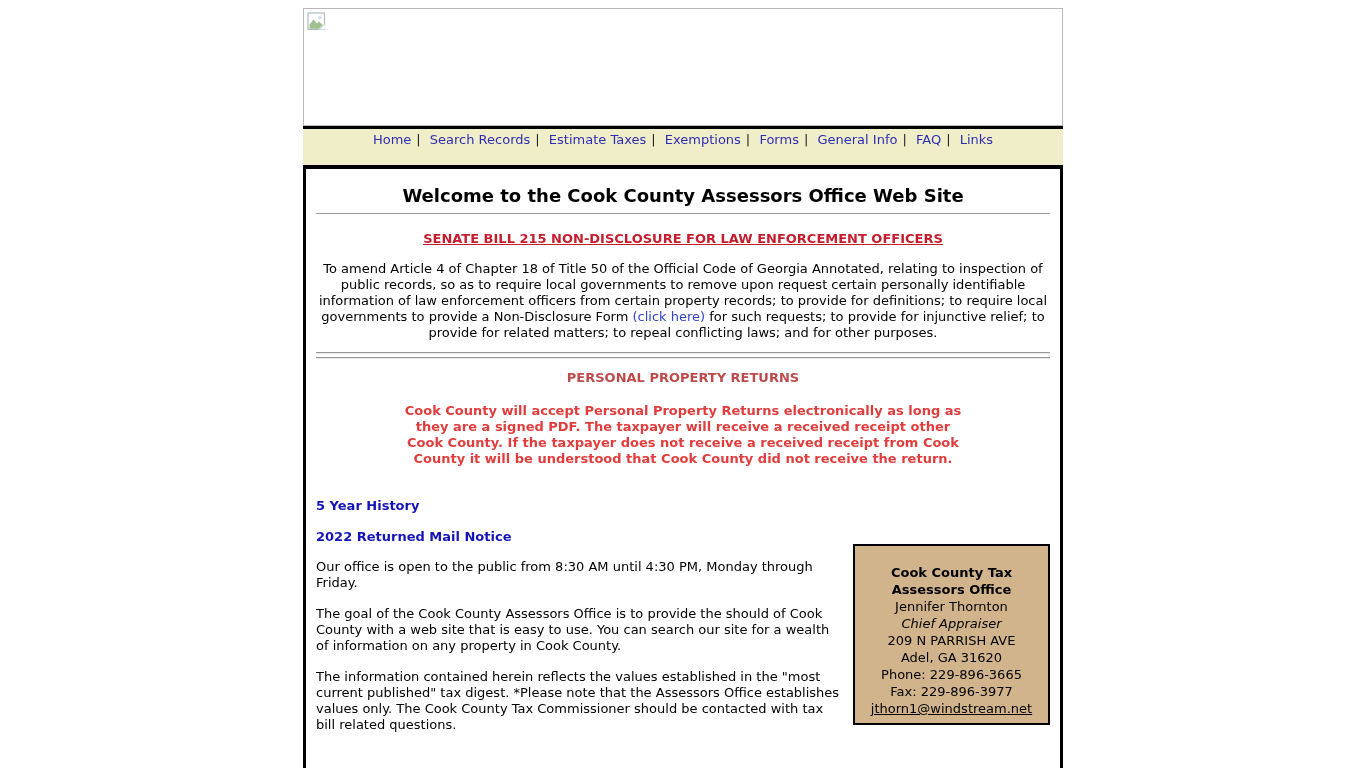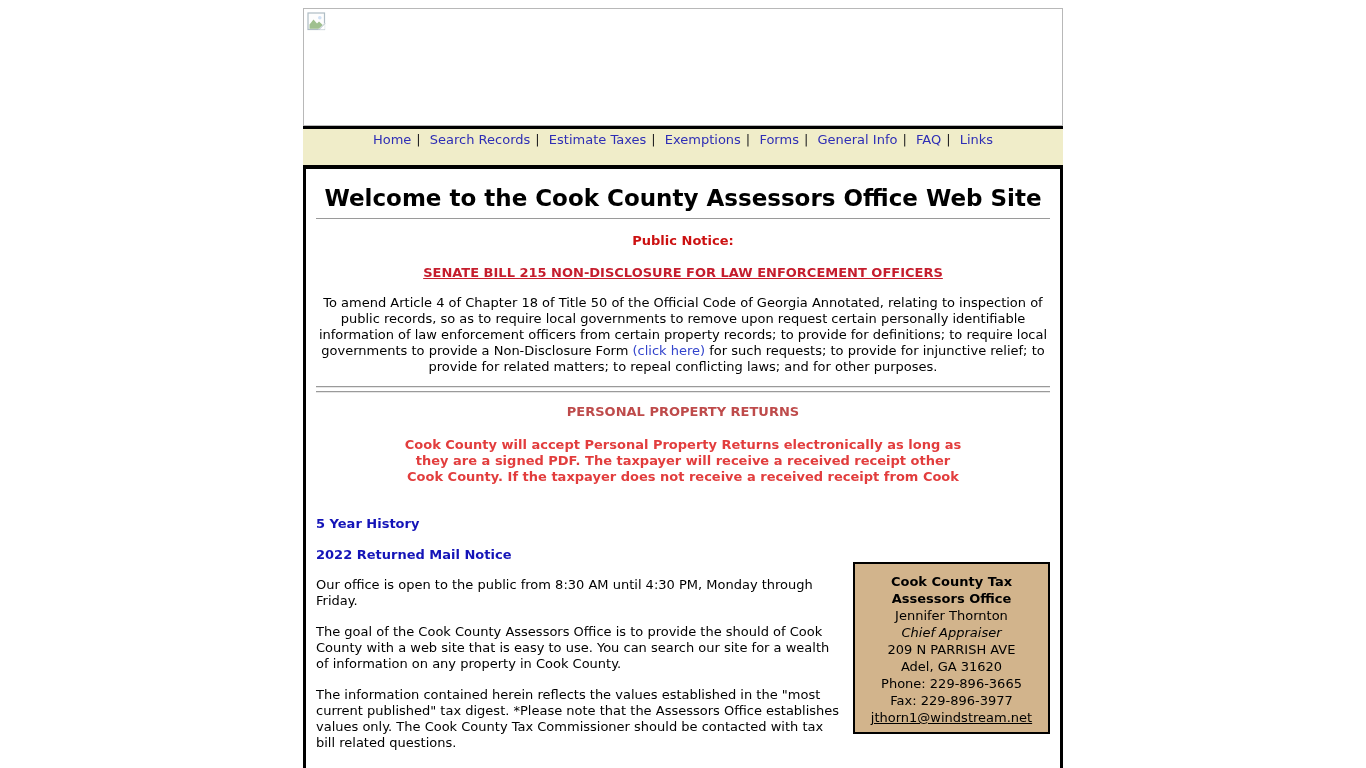--- a/index.html
+++ b/index.html
@@ -40,21 +40,21 @@
     border-left: 3px solid #000;
     border-right: 3px solid #000;
     border-bottom: 3px solid #000;
     background: #fff;
     padding: 8px 10px 0 10px;
     min-height: 613px;
     overflow: hidden;
   }
 
   .page-title {
-    font-size: 23px;
+    font-size: 18px;
     font-weight: bold;
     text-align: center;
     margin: 8px 0 7px 0;
   }
   .rule {
     border: 0;
     border-top: 1px solid #9a9a9a;
     margin: 0;
   }
   .public-notice {
@@ -112,21 +112,21 @@
     font-weight: bold;
     margin: 16px 0 0 0;
   }
 
   .contact-box {
     float: right;
     width: 197px;
     border: 2px solid #000;
     background: #d2b48c;
     text-align: center;
-    padding: 9px 4px 6px 4px;
+    padding: 18px 4px 6px 4px;
     line-height: 17px;
     margin: 0 0 6px 8px;
   }
   .contact-name { font-weight: bold; }
   .contact-title { font-style: italic; }
   .contact-email { color: #000000; text-decoration: underline; cursor: pointer; text-align: right; }
 
   .body-para {
     line-height: 16px;
     margin: 15px 0 0 0;
@@ -158,39 +158,39 @@
     <a>General Info</a><span class="nav-sep">|</span>
     <a>FAQ</a><span class="nav-sep">|</span>
     <a>Links</a>
   </nav>
 
   <main class="main">
 
     <h1 class="page-title">Welcome to the Cook County Assessors Office Web Site</h1>
     <hr class="rule">
 
-    <div class="public-notice">Public Notice:</div>
 
     <div class="senate-wrap">
       <a class="senate-link">SENATE BILL 215 NON-DISCLOSURE FOR LAW ENFORCEMENT OFFICERS</a>
     </div>
 
     <p class="notice-para"><span>To amend Article 4 of Chapter 18 of Title 50 of the Official Code of Georgia Annotated, relating to inspection of public records, so as to require local governments to remove upon request certain personally identifiable information of law enforcement officers from certain property records; to provide for definitions; to require local governments to provide a Non-Disclosure Form </span><a class="click-here">(click here)</a><span> for such requests; to provide for injunctive relief; to provide for related matters; to repeal conflicting laws; and for other purposes.</span></p>
 
     <div class="double-rule">
       <hr>
         <hr>
     </div>
 
     <div class="pp-heading">PERSONAL PROPERTY RETURNS</div>
 
     <div class="pp-para">
       <div>Cook County will accept Personal Property Returns electronically as long as</div>
       <div>they are a signed PDF. The taxpayer will receive a received receipt other</div>
       <div>Cook County. If the taxpayer does not receive a received receipt from Cook</div>
+      <div>County it will be understood that Cook County did not receive the return.</div>
     </div>
 
     <p class="blue-link-row first">
       <a class="blue-link">5 Year History</a>
     </p>
     <p class="blue-link-row">
       <a class="blue-link">2022 Returned Mail Notice</a>
     </p>
 
 

